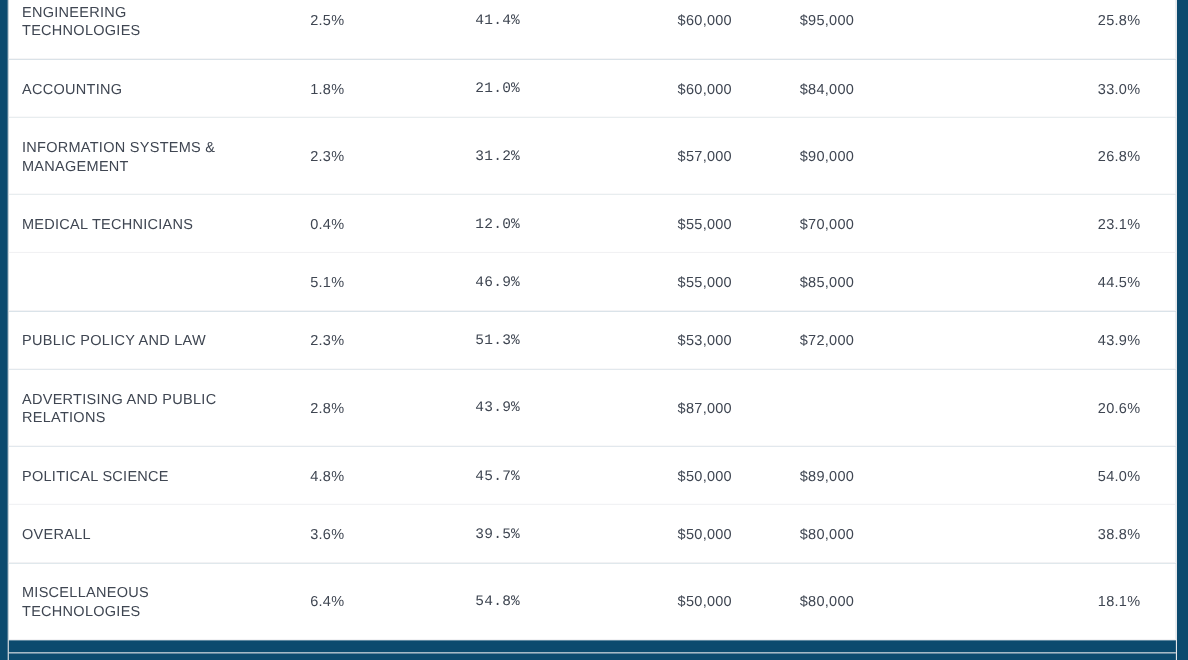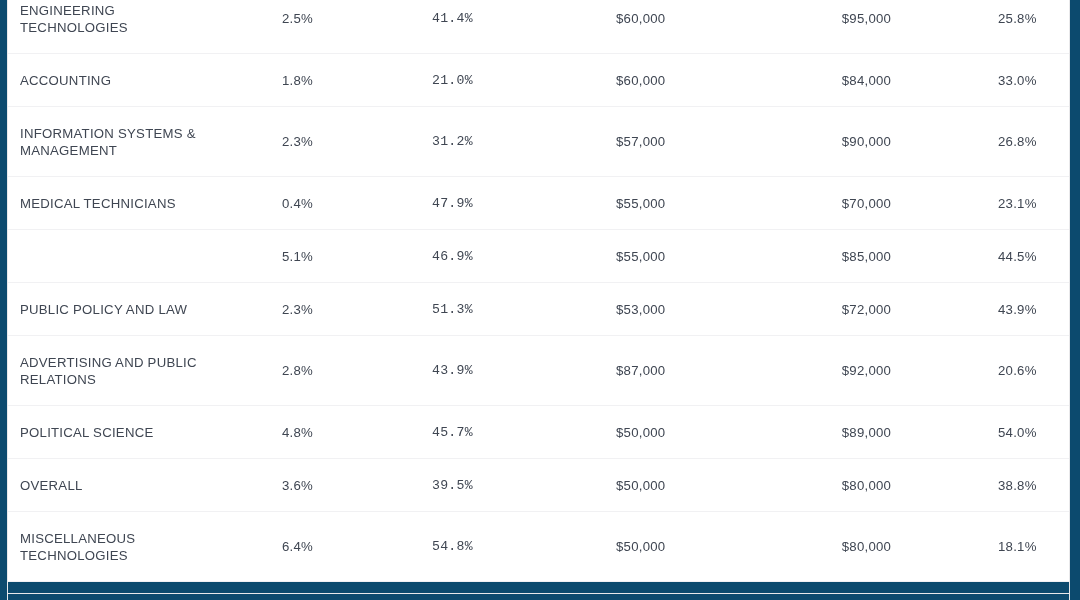--- a/index.html
+++ b/index.html
@@ -56,21 +56,21 @@
     letter-spacing: 0.25px;
     color: #3f4652;
     white-space: pre-line;
     text-align: left;
   }
 
   .c-major  { left: 12px;  width: 252px; }
   .c-share  { left: 274px; width: 140px; }
   .c-unemp  { left: 424px; width: 140px; font-family: Liberation Mono, monospace; }
   .c-early  { left: 608px; width: 155px; }
-  .c-mid    { left: 766px; width: 185px; text-align: center; }
+  .c-mid    { left: 719px; width: 185px; }
   .c-grad   { left: 990px; width: 115px; }
 
   
   .bottom-rule {
     position: absolute;
     left: 8px;
     top: 593px;
     width: 1061px;
     height: 1px;
     background: #e8e8ea;
@@ -107,21 +107,21 @@
 MANAGEMENT</div>
         <div class="cell c-share">2.3%</div>
         <div class="cell c-unemp">31.2%</div>
         <div class="cell c-early">$57,000</div>
         <div class="cell c-mid">$90,000</div>
         <div class="cell c-grad">26.8%</div>
       </div>
       <div class="row one-line">
         <div class="cell c-major">MEDICAL TECHNICIANS</div>
         <div class="cell c-share">0.4%</div>
-        <div class="cell c-unemp">47.9%</div>
+        <div class="cell c-unemp">12.0%</div>
         <div class="cell c-early">$55,000</div>
         <div class="cell c-mid">$70,000</div>
         <div class="cell c-grad">23.1%</div>
       </div>
       <div class="row one-line">
         <div class="cell c-share">5.1%</div>
         <div class="cell c-unemp">46.9%</div>
         <div class="cell c-early">$55,000</div>
         <div class="cell c-mid">$85,000</div>
         <div class="cell c-grad">44.5%</div>
@@ -133,21 +133,20 @@
         <div class="cell c-early">$53,000</div>
         <div class="cell c-mid">$72,000</div>
         <div class="cell c-grad">43.9%</div>
       </div>
       <div class="row two-line">
         <div class="cell c-major">ADVERTISING AND PUBLIC
 RELATIONS</div>
         <div class="cell c-share">2.8%</div>
         <div class="cell c-unemp">43.9%</div>
         <div class="cell c-early">$87,000</div>
-        <div class="cell c-mid">$92,000</div>
         <div class="cell c-grad">20.6%</div>
       </div>
       <div class="row one-line">
         <div class="cell c-major">POLITICAL SCIENCE</div>
         <div class="cell c-share">4.8%</div>
         <div class="cell c-unemp">45.7%</div>
         <div class="cell c-early">$50,000</div>
         <div class="cell c-mid">$89,000</div>
         <div class="cell c-grad">54.0%</div>
       </div>

